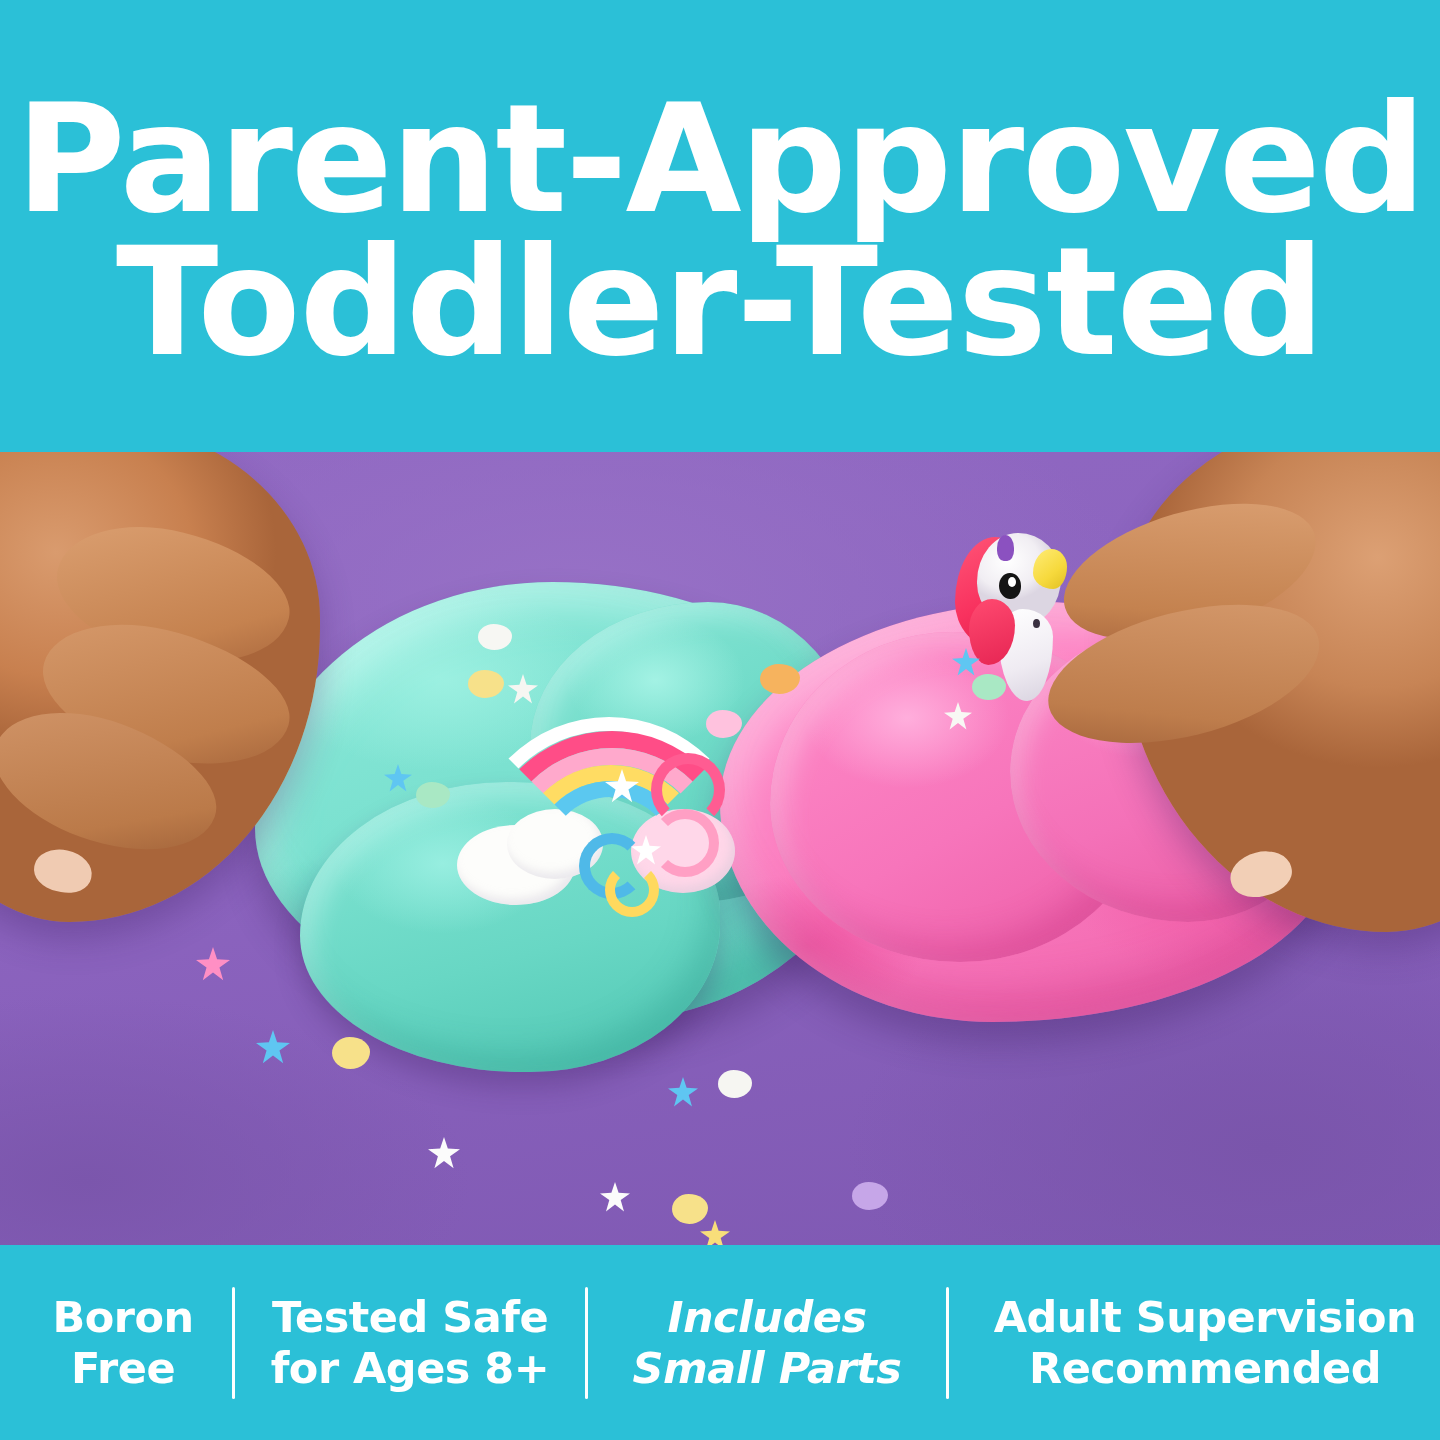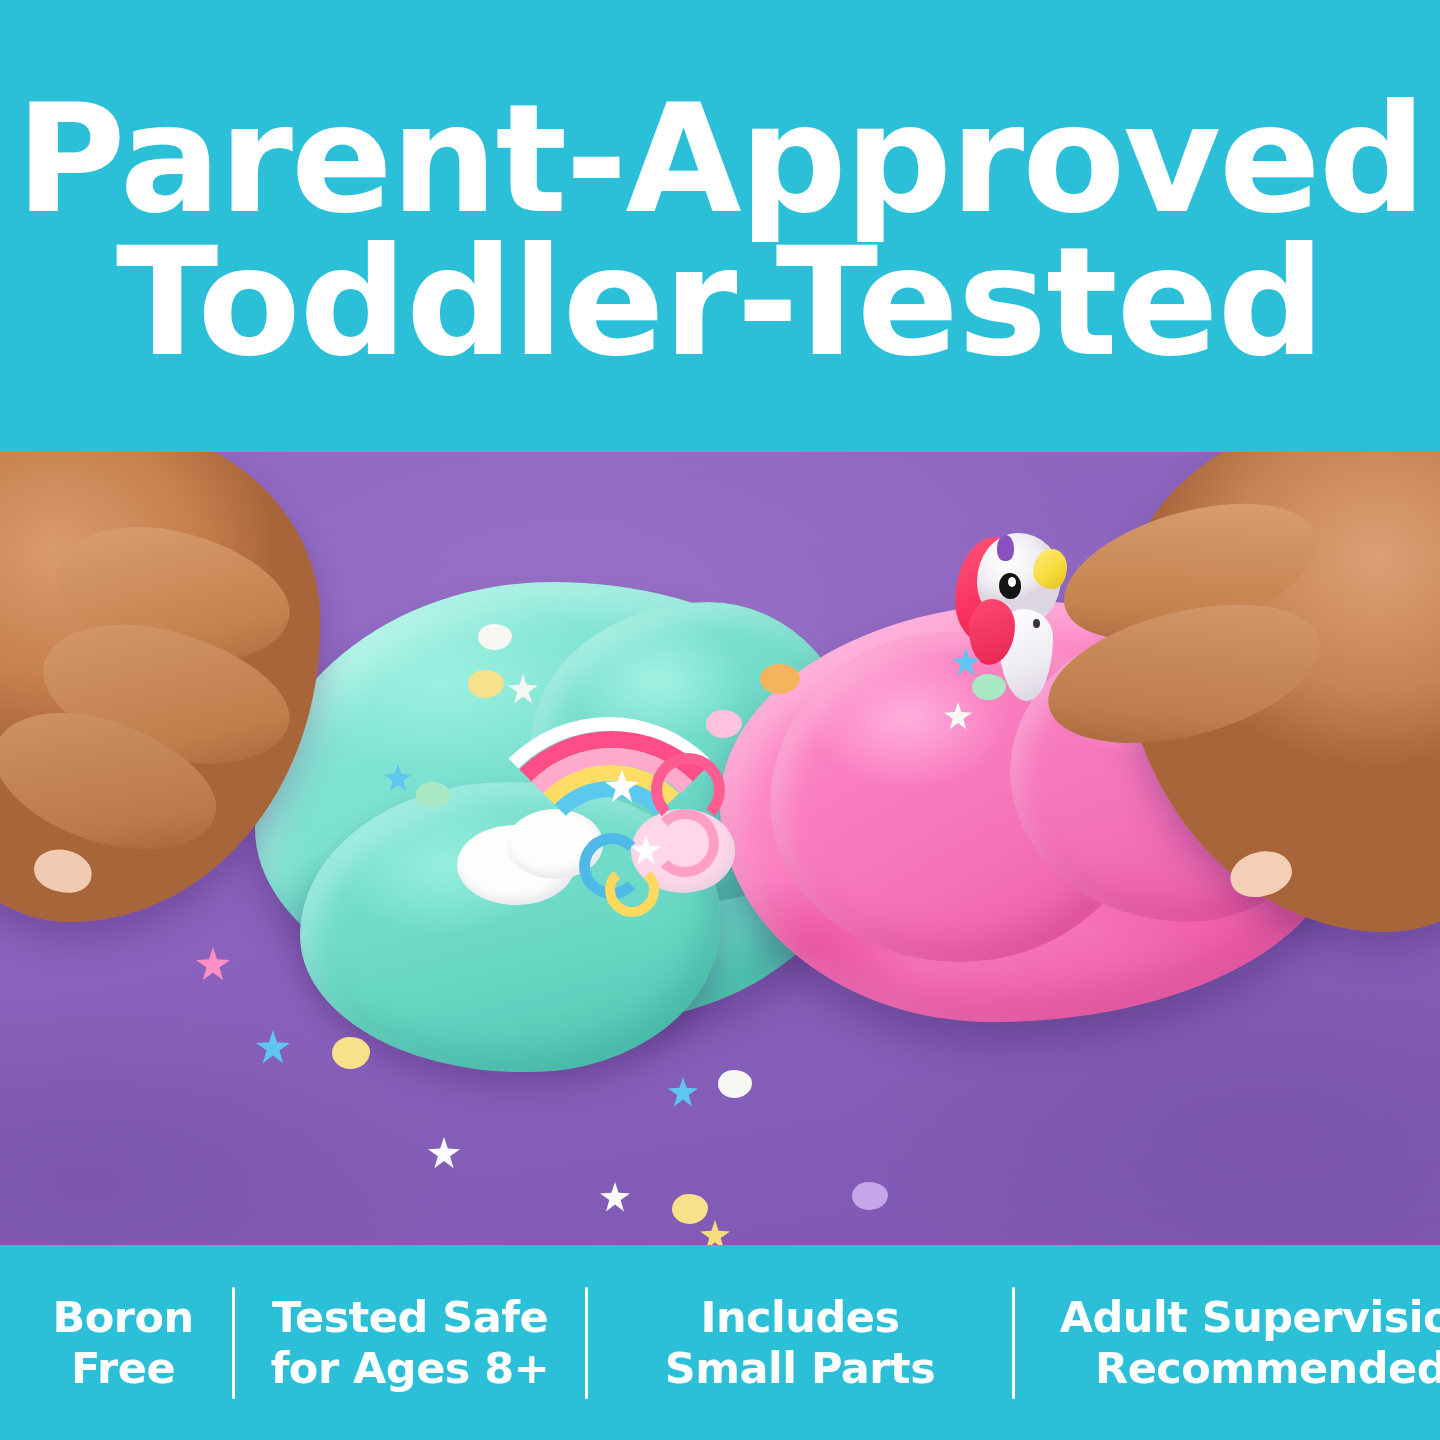--- a/index.html
+++ b/index.html
@@ -137,21 +137,21 @@
     font-family:"DejaVu Sans", sans-serif;
     font-weight:bold;
     font-size:43px;
     line-height:1.18;
     text-align:center;
     letter-spacing:-0.5px;
     white-space:pre-line;
   }
   #f0{width:218px;}
   #f1{width:350px;}
-  #f2{width:424px;}
+  #f2{width:358px;font-style:italic;}
   #f3{width:512px;}
   .divider{
     flex:0 0 auto;
     width:3px;height:112px;
     background:#FFFFFF;
     border-radius:2px;
   }
 </style>
 </head>
 <body>

